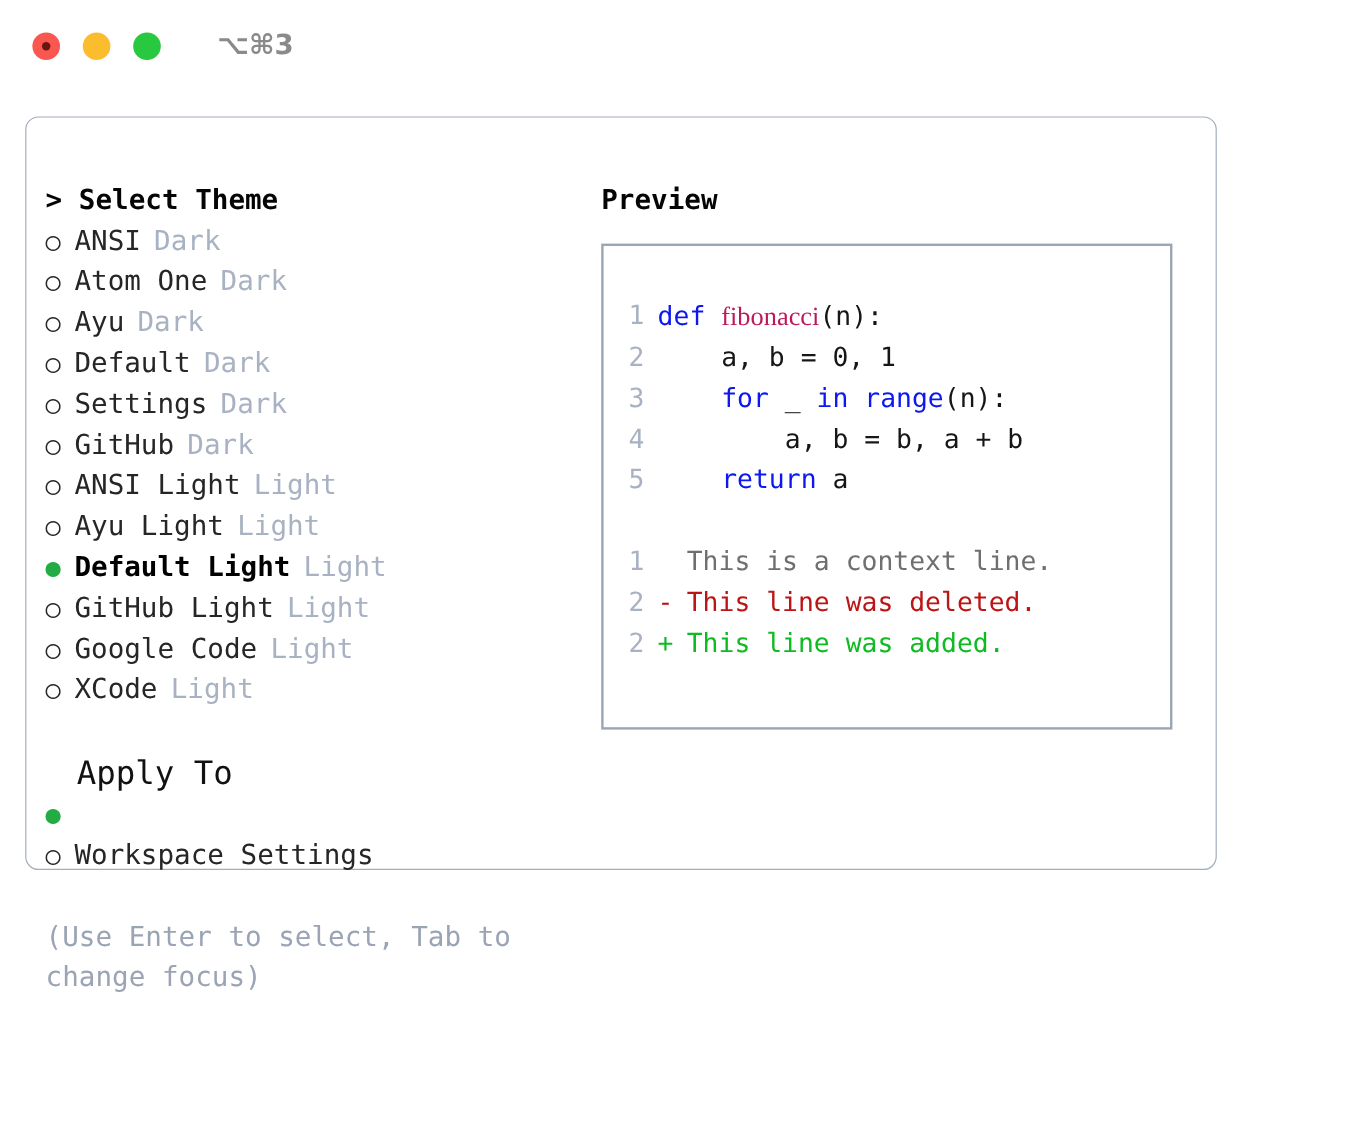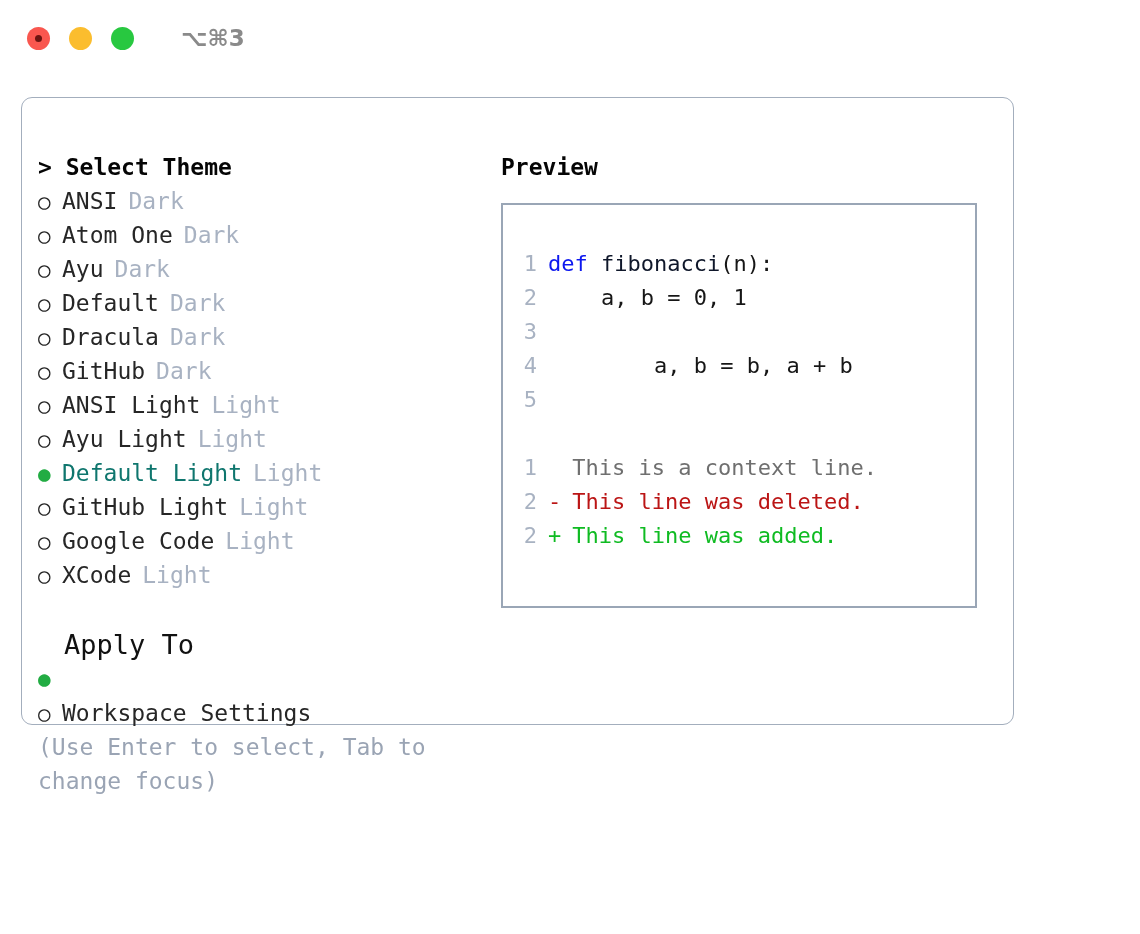--- a/index.html
+++ b/index.html
@@ -114,38 +114,39 @@
   }
   .marker {
     width: 24px;
     flex: 0 0 24px;
     color: #262626;
     font-size: 21px;
     line-height: 34px;
   }
   .marker.sel { color: #22ac43; }
   .row-label { color: #262626; }
-  .row.selected .row-label { color: #0f766e; }
+  .row.selected .row-label { color: #000000; font-weight: bold; }
   .row-tag {
     color: #a8b2c2;
     margin-left: 11px;
   }
 
   .section-gap { height: 36px; }
 
   .apply-header {
     font-size: 27px;
     color: #111111;
     line-height: 34px;
     height: 34px;
     padding-left: 26px;
     white-space: pre;
   }
 
   .hint {
+    margin-top: 34px;
     font-size: 23px;
     color: #9aa4b4;
     line-height: 34px;
     width: 404px;
     white-space: pre-wrap;
     word-break: normal;
   }
 
   
   .right-col {
@@ -179,21 +180,21 @@
     display: flex;
   }
   .lineno {
     color: #a8b2c2;
     width: 22px;
     flex: 0 0 22px;
     text-align: right;
   }
   .code-text { padding-left: 11px; }
   .kw   { color: #0d18ef; }
-  .fn   { color: #0f172a; }
+  .fn   { color: #be185d; font-family: Liberation Serif, serif; }
   .plain{ color: #161616; }
 
   .diff-gap { height: 34px; }
   .diff-text { padding-left: 11px; }
   .diff-context { color: #6f6f6f; }
   .diff-del     { color: #bb1515; }
   .diff-add     { color: #0fbb22; }
 </style>
 </head>
 <body>
@@ -232,21 +233,21 @@
             <span class="row-label">Ayu</span>
             <span class="row-tag">Dark</span>
           </div>
           <div class="row">
             <span class="marker">○</span>
             <span class="row-label">Default</span>
             <span class="row-tag">Dark</span>
           </div>
           <div class="row">
             <span class="marker">○</span>
-            <span class="row-label">Dracula</span>
+            <span class="row-label">Settings</span>
             <span class="row-tag">Dark</span>
           </div>
           <div class="row">
             <span class="marker">○</span>
             <span class="row-label">GitHub</span>
             <span class="row-tag">Dark</span>
           </div>
           <div class="row">
             <span class="marker">○</span>
             <span class="row-label">ANSI Light</span>
@@ -306,29 +307,31 @@
             <span class="code-text"><span class="kw">def </span><span class="fn">fibonacci</span><span class="plain">(n):</span></span>
           </div>
 
           <div class="code-line">
             <span class="lineno">2</span>
             <span class="code-text"><span class="plain">    a, b = 0, 1</span></span>
           </div>
 
           <div class="code-line">
             <span class="lineno">3</span>
+            <span class="code-text"><span class="plain">    </span><span class="kw">for</span><span class="plain"> _ </span><span class="kw">in</span><span class="plain"> </span><span class="kw">range</span><span class="plain">(n):</span></span>
           </div>
 
           <div class="code-line">
             <span class="lineno">4</span>
             <span class="code-text"><span class="plain">        a, b = b, a + b</span></span>
           </div>
 
           <div class="code-line">
             <span class="lineno">5</span>
+            <span class="code-text"><span class="plain">    </span><span class="kw">return</span><span class="plain"> a</span></span>
           </div>
 
           <div class="diff-gap"></div>
 
           <div class="diff-line">
             <span class="lineno">1</span>
             <span class="diff-text diff-context"> </span>
             <span class="diff-context" style="padding-left:11px">This is a context line.</span>
           </div>
 

